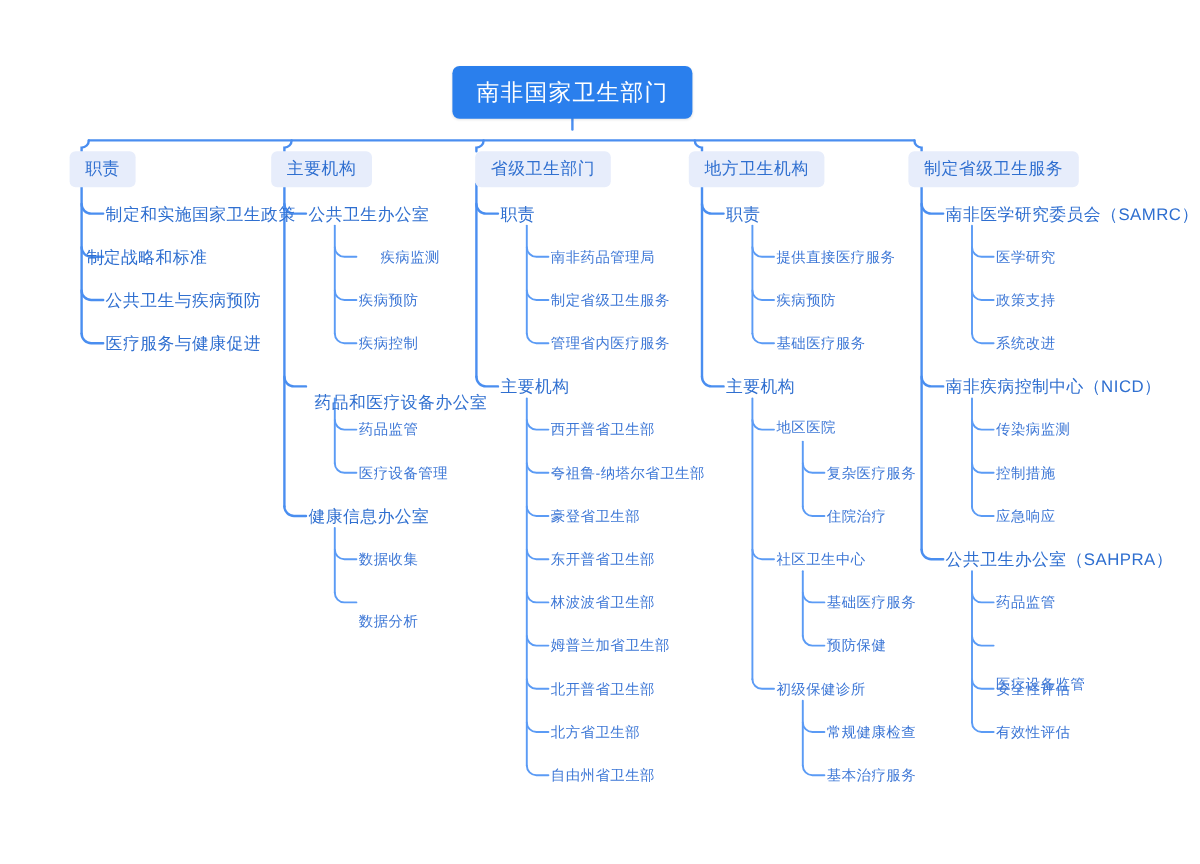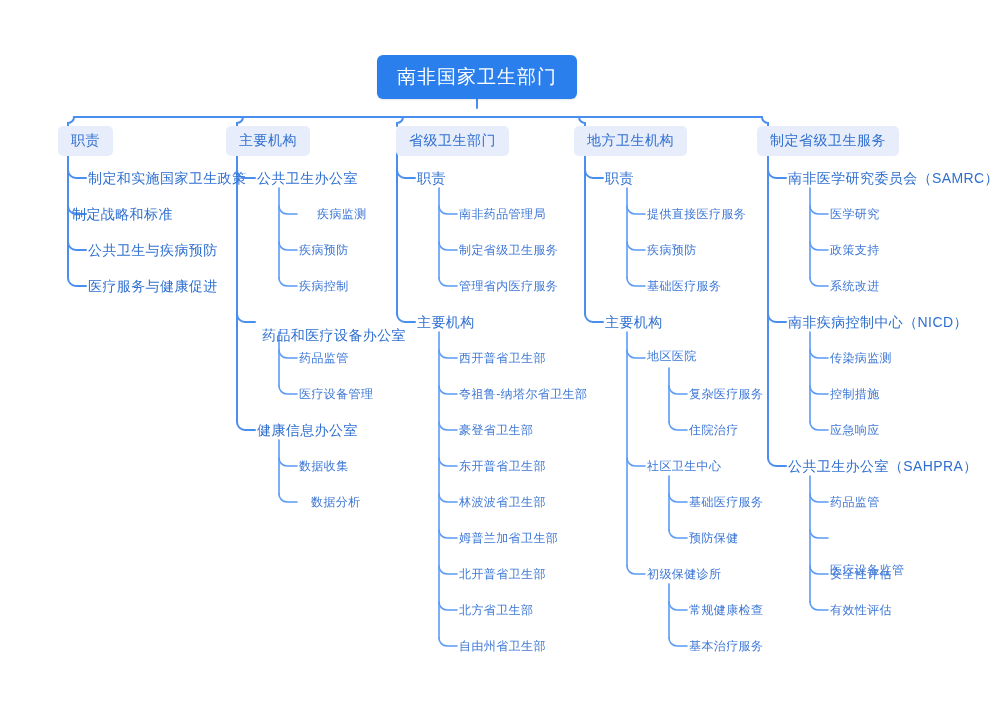--- a/index.html
+++ b/index.html
@@ -149,21 +149,21 @@
       <div class="node l2" style="left: 88px; top: 278px;">医疗服务与健康促进</div>
       <div class="node l2" style="left: 257px; top: 170px;">公共卫生办公室</div>
       <div class="node l3" style="left: 317px; top: 206px;">疾病监测</div>
       <div class="node l3" style="left: 299px; top: 242px;">疾病预防</div>
       <div class="node l3" style="left: 299px; top: 278px;">疾病控制</div>
       <div class="node l2" style="left: 262px; top: 314px; margin-top: 13px;">药品和医疗设备办公室</div>
       <div class="node l3" style="left: 299px; top: 350px;">药品监管</div>
       <div class="node l3" style="left: 299px; top: 386px;">医疗设备管理</div>
       <div class="node l2" style="left: 257px; top: 422px;">健康信息办公室</div>
       <div class="node l3" style="left: 299px; top: 458px;">数据收集</div>
-      <div class="node l3" style="left: 299px; top: 494px; margin-left: 12px;">数据分析</div>
+      <div class="node l3" style="left: 299px; top: 510px;">数据分析</div>
       <div class="node l2" style="left: 417px; top: 170px;">职责</div>
       <div class="node l3" style="left: 459px; top: 206px;">南非药品管理局</div>
       <div class="node l3" style="left: 459px; top: 242px;">制定省级卫生服务</div>
       <div class="node l3" style="left: 459px; top: 278px;">管理省内医疗服务</div>
       <div class="node l2" style="left: 417px; top: 314px;">主要机构</div>
       <div class="node l3" style="left: 459px; top: 350px;">西开普省卫生部</div>
       <div class="node l3" style="left: 459px; top: 386px;">夸祖鲁-纳塔尔省卫生部</div>
       <div class="node l3" style="left: 459px; top: 422px;">豪登省卫生部</div>
       <div class="node l3" style="left: 459px; top: 458px;">东开普省卫生部</div>
       <div class="node l3" style="left: 459px; top: 494px;">林波波省卫生部</div>

